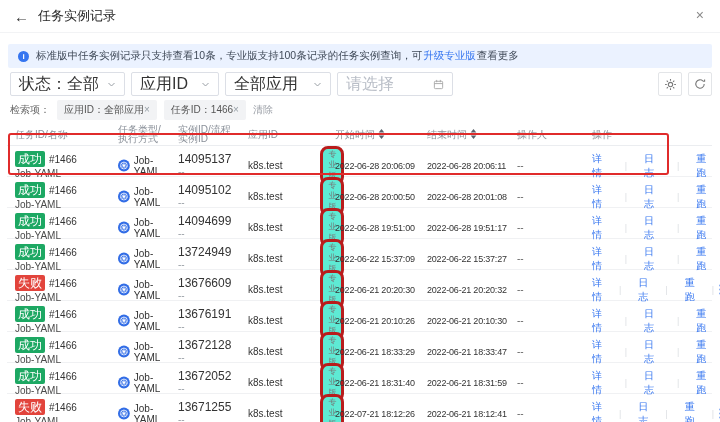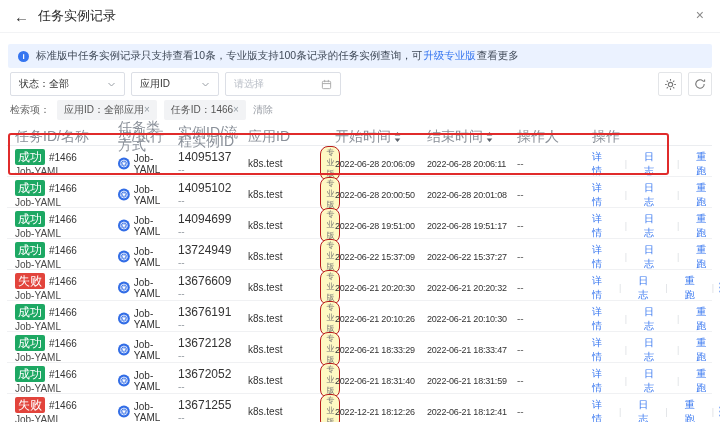--- a/index.html
+++ b/index.html
@@ -12,50 +12,50 @@
   .close{position:absolute;right:16px;top:8px;font-size:14px;color:#8a8a8a;cursor:pointer;line-height:1;}
   
   .banner{margin:11px 8px 0;background:var(--banner_bg,#EBF2FF);border-radius:2px;display:flex;align-items:center;
           gap:7px;padding:5px 10px;font-size:10.5px;color:#404a59;}
   .info-i{width:11px;height:11px;border-radius:50%;background:var(--link,#3575F0);color:#fff;font-size:8px;
           display:flex;align-items:center;justify-content:center;font-weight:bold;flex:none;}
   .banner .lnk{margin:0 1px;}
   
   .filter-row{display:flex;align-items:center;gap:6px;margin:4px 8px 0 10px;}
   .select,.date{height:24px;box-sizing:border-box;border:1px solid #dcdfe6;border-radius:2px;background:#fff;
-          display:flex;align-items:center;justify-content:space-between;padding:0 8px;font-size:10px;color:#333;cursor:pointer;}
+          display:flex;align-items:center;justify-content:space-between;padding:0 8px;font-size:16px;color:#333;cursor:pointer;}
   .w-status{width:115px}.w-field{width:88px}.w-app{width:106px}.w-date{width:116px}
   .date .ph{color:#b9bec7;}
   .right-tools{margin-left:auto;display:flex;gap:6px;}
   .iconbtn{width:24px;height:24px;box-sizing:border-box;border:1px solid #e3e5e8;border-radius:2px;background:#fff;
            display:flex;align-items:center;justify-content:center;cursor:pointer;}
   
   .search-row{display:flex;align-items:center;gap:7px;margin:4px 8px 0 10px;font-size:10px;color:#666;}
   .tag{background:#f2f3f5;border-radius:2px;padding:3px 7px;color:#555;display:flex;align-items:center;}
   .tag .x{color:#98a0a8;cursor:pointer;font-size:10px;line-height:1;}
   .clear{color:#a0a4ab;cursor:pointer;}
   
   .table{margin:3px 8px 0 7px;position:relative;}
   .thead-row,.trow{display:grid;grid-template-columns:103px 60px 70px 87px 92px 90px 75px 1fr;align-items:center;}
-  .thead-row{height:22px;border-bottom:1px solid #ebedf0;color:#8a9099;font-size:14px;}
+  .thead-row{height:22px;border-bottom:1px solid #ebedf0;color:#8a9099;font-size:10px;}
   .th{padding-left:8px;display:flex;align-items:center;gap:3px;line-height:9px;}
   .th span{display:inline-block;}
   .trow{height:31px;box-sizing:border-box;border-bottom:1px solid #f0f1f3;}
   .cell{padding-left:8px;}
   .l1{display:flex;align-items:center;line-height:13px;}
   .l1m{font-size:12px;color:#333;line-height:12px;}
   .l2{font-size:10px;color:#4a4a4a;line-height:12px;margin-top:1px;}
   .dim{color:#9aa0a6;}
   .badge{font-size:12px;padding:2px 3px;border-radius:2px;color:#fff;margin-right:4px;line-height:1;}
   .badge.ok{background:var(--success,#1DA863);}
   .badge.fail{background:var(--fail,#E2443C);}
   .tid{font-size:10px;color:#333;}
   .c-type{display:flex;align-items:center;gap:4px;font-size:10px;color:#333;}
   .c-app{font-size:10px;display:flex;align-items:center;gap:34px;}
-  .pill{font-size:8px;color:#777;border:1px solid #b91c1c;border-radius:8px;padding:1px 5px;margin-left:4px;background:#fef9c3;line-height:1.3;}
+  .pill{font-size:8px;color:#777;border:3px solid #b91c1c;border-radius:8px;padding:1px 5px;margin-left:4px;background:#5eead4;line-height:1.3;}
   .c-time{font-size:9px;letter-spacing:-0.2px;color:#333;white-space:nowrap;}
   .dim2{font-size:10px;color:#666;}
   .c-act{font-size:10px;display:flex;align-items:center;gap:17px;}
   .lnk{color:var(--link,#3575F0);cursor:pointer;text-decoration:none;}
   .sep{color:#dcdfe3;font-size:9px;}
   .more-group{display:flex;align-items:center;gap:5px;cursor:pointer;}
   
   .hl-box{position:absolute;left:8px;top:133px;width:657px;height:38px;border:2px solid var(--highlight_box,#E02B2B);
           border-radius:3px;pointer-events:none;z-index:5;}
 </style>
@@ -81,20 +81,26 @@
       <svg width="9" height="9" viewBox="0 0 9 9" fill="none" stroke="#9aa0a6">
           <path d="M1.5 3l3 3 3-3"></path>
         </svg>
     </div>
     <div class="select w-field">
       <span>应用ID</span>
       <svg width="9" height="9" viewBox="0 0 9 9" fill="none" stroke="#9aa0a6">
           <path d="M1.5 3l3 3 3-3"></path>
         </svg>
     </div>
+    <div class="select w-app">
+      <span>全部应用</span>
+      <svg width="9" height="9" viewBox="0 0 9 9" fill="none" stroke="#9aa0a6">
+          <path d="M1.5 3l3 3 3-3"></path>
+        </svg>
+    </div>
     <div class="date w-date">
       <span class="ph">请选择</span>
       <svg width="11" height="11" viewBox="0 0 12 12" fill="none" stroke="#a6a6a6">
           <rect x="1.5" y="2.5" width="9" height="8" rx="1"></rect>
           <path d="M1.5 5h9M4 1v2.5M8 1v2.5"></path>
         </svg>
     </div>
     <div class="right-tools">
       <div class="iconbtn">
         <svg width="13" height="13" viewBox="0 0 12 12" fill="none" stroke="#7a7a7a">
@@ -499,21 +505,21 @@
       <span>Job-YAML</span>
     </div>
     <div class="cell">
       <div class="l1m">13671255</div>
       <div class="l2 dim">--</div>
     </div>
     <div class="cell c-app">
       <span>k8s.test</span>
       <span class="pill">专业版</span>
     </div>
-    <div class="cell c-time">2022-12-21 18:12:26</div>
+    <div class="cell c-time">2022-07-21 18:12:26</div>
     <div class="cell c-time">2022-06-21 18:12:41</div>
     <div class="cell dim2">--</div>
     <div class="cell c-act">
       <a class="lnk">详情</a>
       <span class="sep">|</span>
       <a class="lnk">日志</a>
       <span class="sep">|</span>
       <a class="lnk">重跑</a>
       <span class="more-group">
         <span class="sep">|</span>

